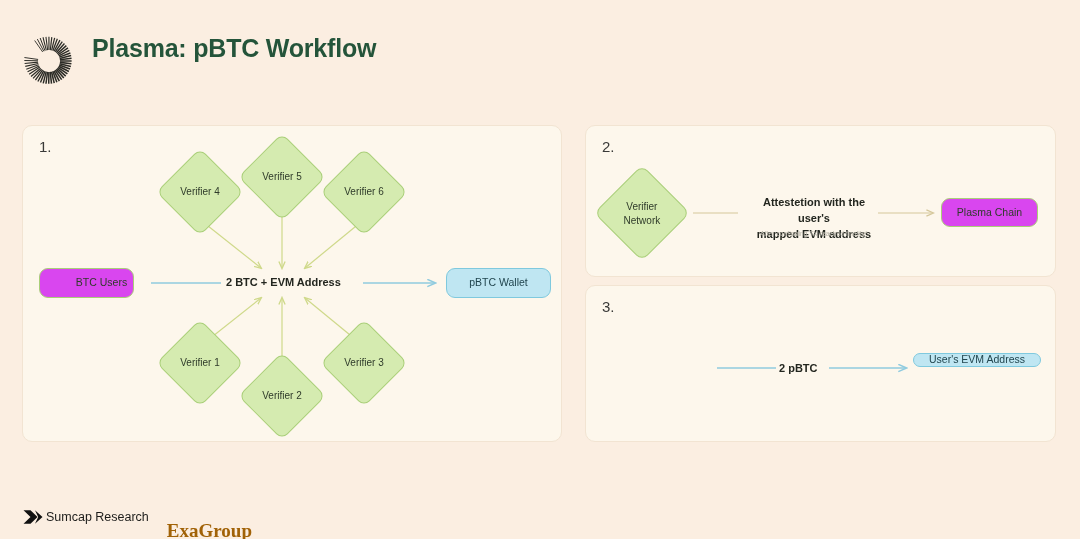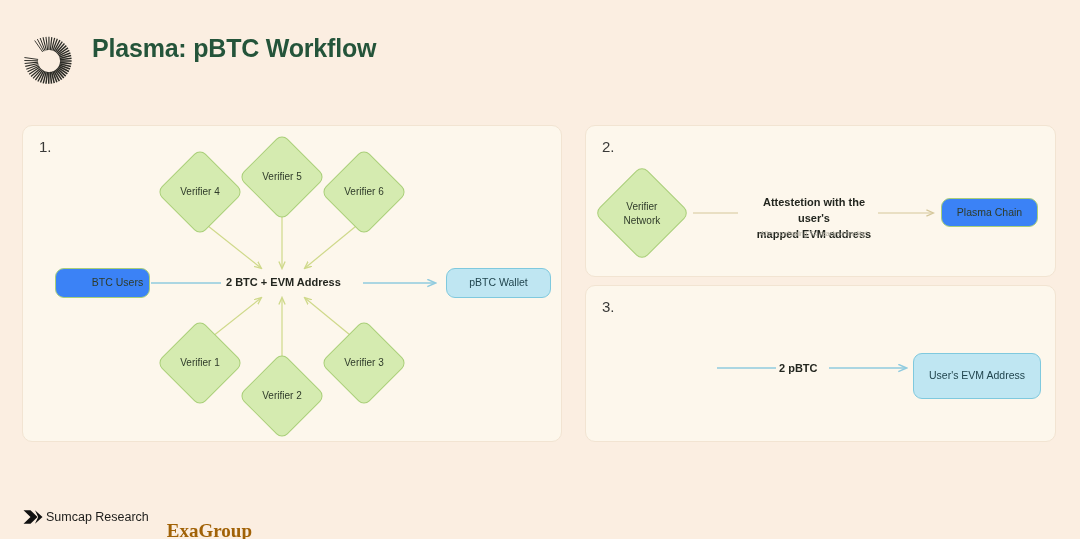--- a/index.html
+++ b/index.html
@@ -81,21 +81,21 @@
     position: absolute;
     border-radius: 9px;
     display: flex;
     align-items: center;
     justify-content: center;
     font-size: 10.5px;
     text-align: center;
     line-height: 1.3;
   }
   .pill.green {
-    background: #3b82f6;
+    background: #d946ef;
     border: 1px solid #a9cf78;
     color: #2f3b2a;
   }
   .pill.blue {
     background: #bfe6f2;
     border: 1px solid #7fc9de;
     color: #22464f;
   }
 
   .node-label {
@@ -249,21 +249,21 @@
   <div class="diamond" style="left:146px; top:206px; width:62px; height:62px;">
     <span>Verifier 1</span>
   </div>
   <div class="diamond" style="left:228px; top:239px; width:62px; height:62px;">
     <span>Verifier 2</span>
   </div>
   <div class="diamond" style="left:310px; top:206px; width:62px; height:62px;">
     <span>Verifier 3</span>
   </div>
 
-  <div class="pill green" style="left:32px; top:142px; width:95px; height:30px;padding-left:30px;">BTC Users</div>
+  <div class="pill green" style="left:16px; top:142px; width:95px; height:30px;padding-left:30px;">BTC Users</div>
 
   <div class="node-label" style="left:203px; top:150px;">2 BTC + EVM Address</div>
 
   <div class="pill blue" style="left:423px; top:142px; width:105px; height:30px;">pBTC Wallet</div>
 </div>
 
 <div class="panel" id="panel-2">
   <div class="panel-number">2.</div>
 
   <svg class="svg-layer">
@@ -298,21 +298,21 @@
         <path d="M0,0.4 L6,3 L0,5.6" fill="none" stroke="#8fcbdf" stroke-width="1.1"></path>
       </marker>
     </defs>
     <line x1="131" y1="82" x2="190" y2="82" stroke="#8fcbdf" stroke-width="1.4"></line>
     <line x1="243" y1="82" x2="320" y2="82" stroke="#8fcbdf" stroke-width="1.4" marker-end="url(#ah-blue3)"></line>
   </svg>
 
 
   <div class="node-label" style="left:180px; top:76px;margin-left:13px;">2 pBTC</div>
 
-  <div class="pill blue" style="left:327px; top:67px; width:128px; height:46px;">User's EVM Address</div>
+  <div class="pill blue" style="left:327px; top:67px; width:128px; height:14px;">User's EVM Address</div>
 </div>
 
 <div class="footer">
   <div class="footer-mark">
     <svg viewBox="0 0 24 20" width="24" height="20">
       <path d="M8.5,10 L1.5,3.2 L8.5,3.2 L15.5,10 L8.5,16.8 L1.5,16.8 Z" fill="#111111"></path>
       <path d="M13,3.2 L20.5,10 L13,16.8 L16.2,10 Z" fill="#111111"></path>
     </svg>
   </div>
   <div class="footer-name">Sumcap Research</div>

